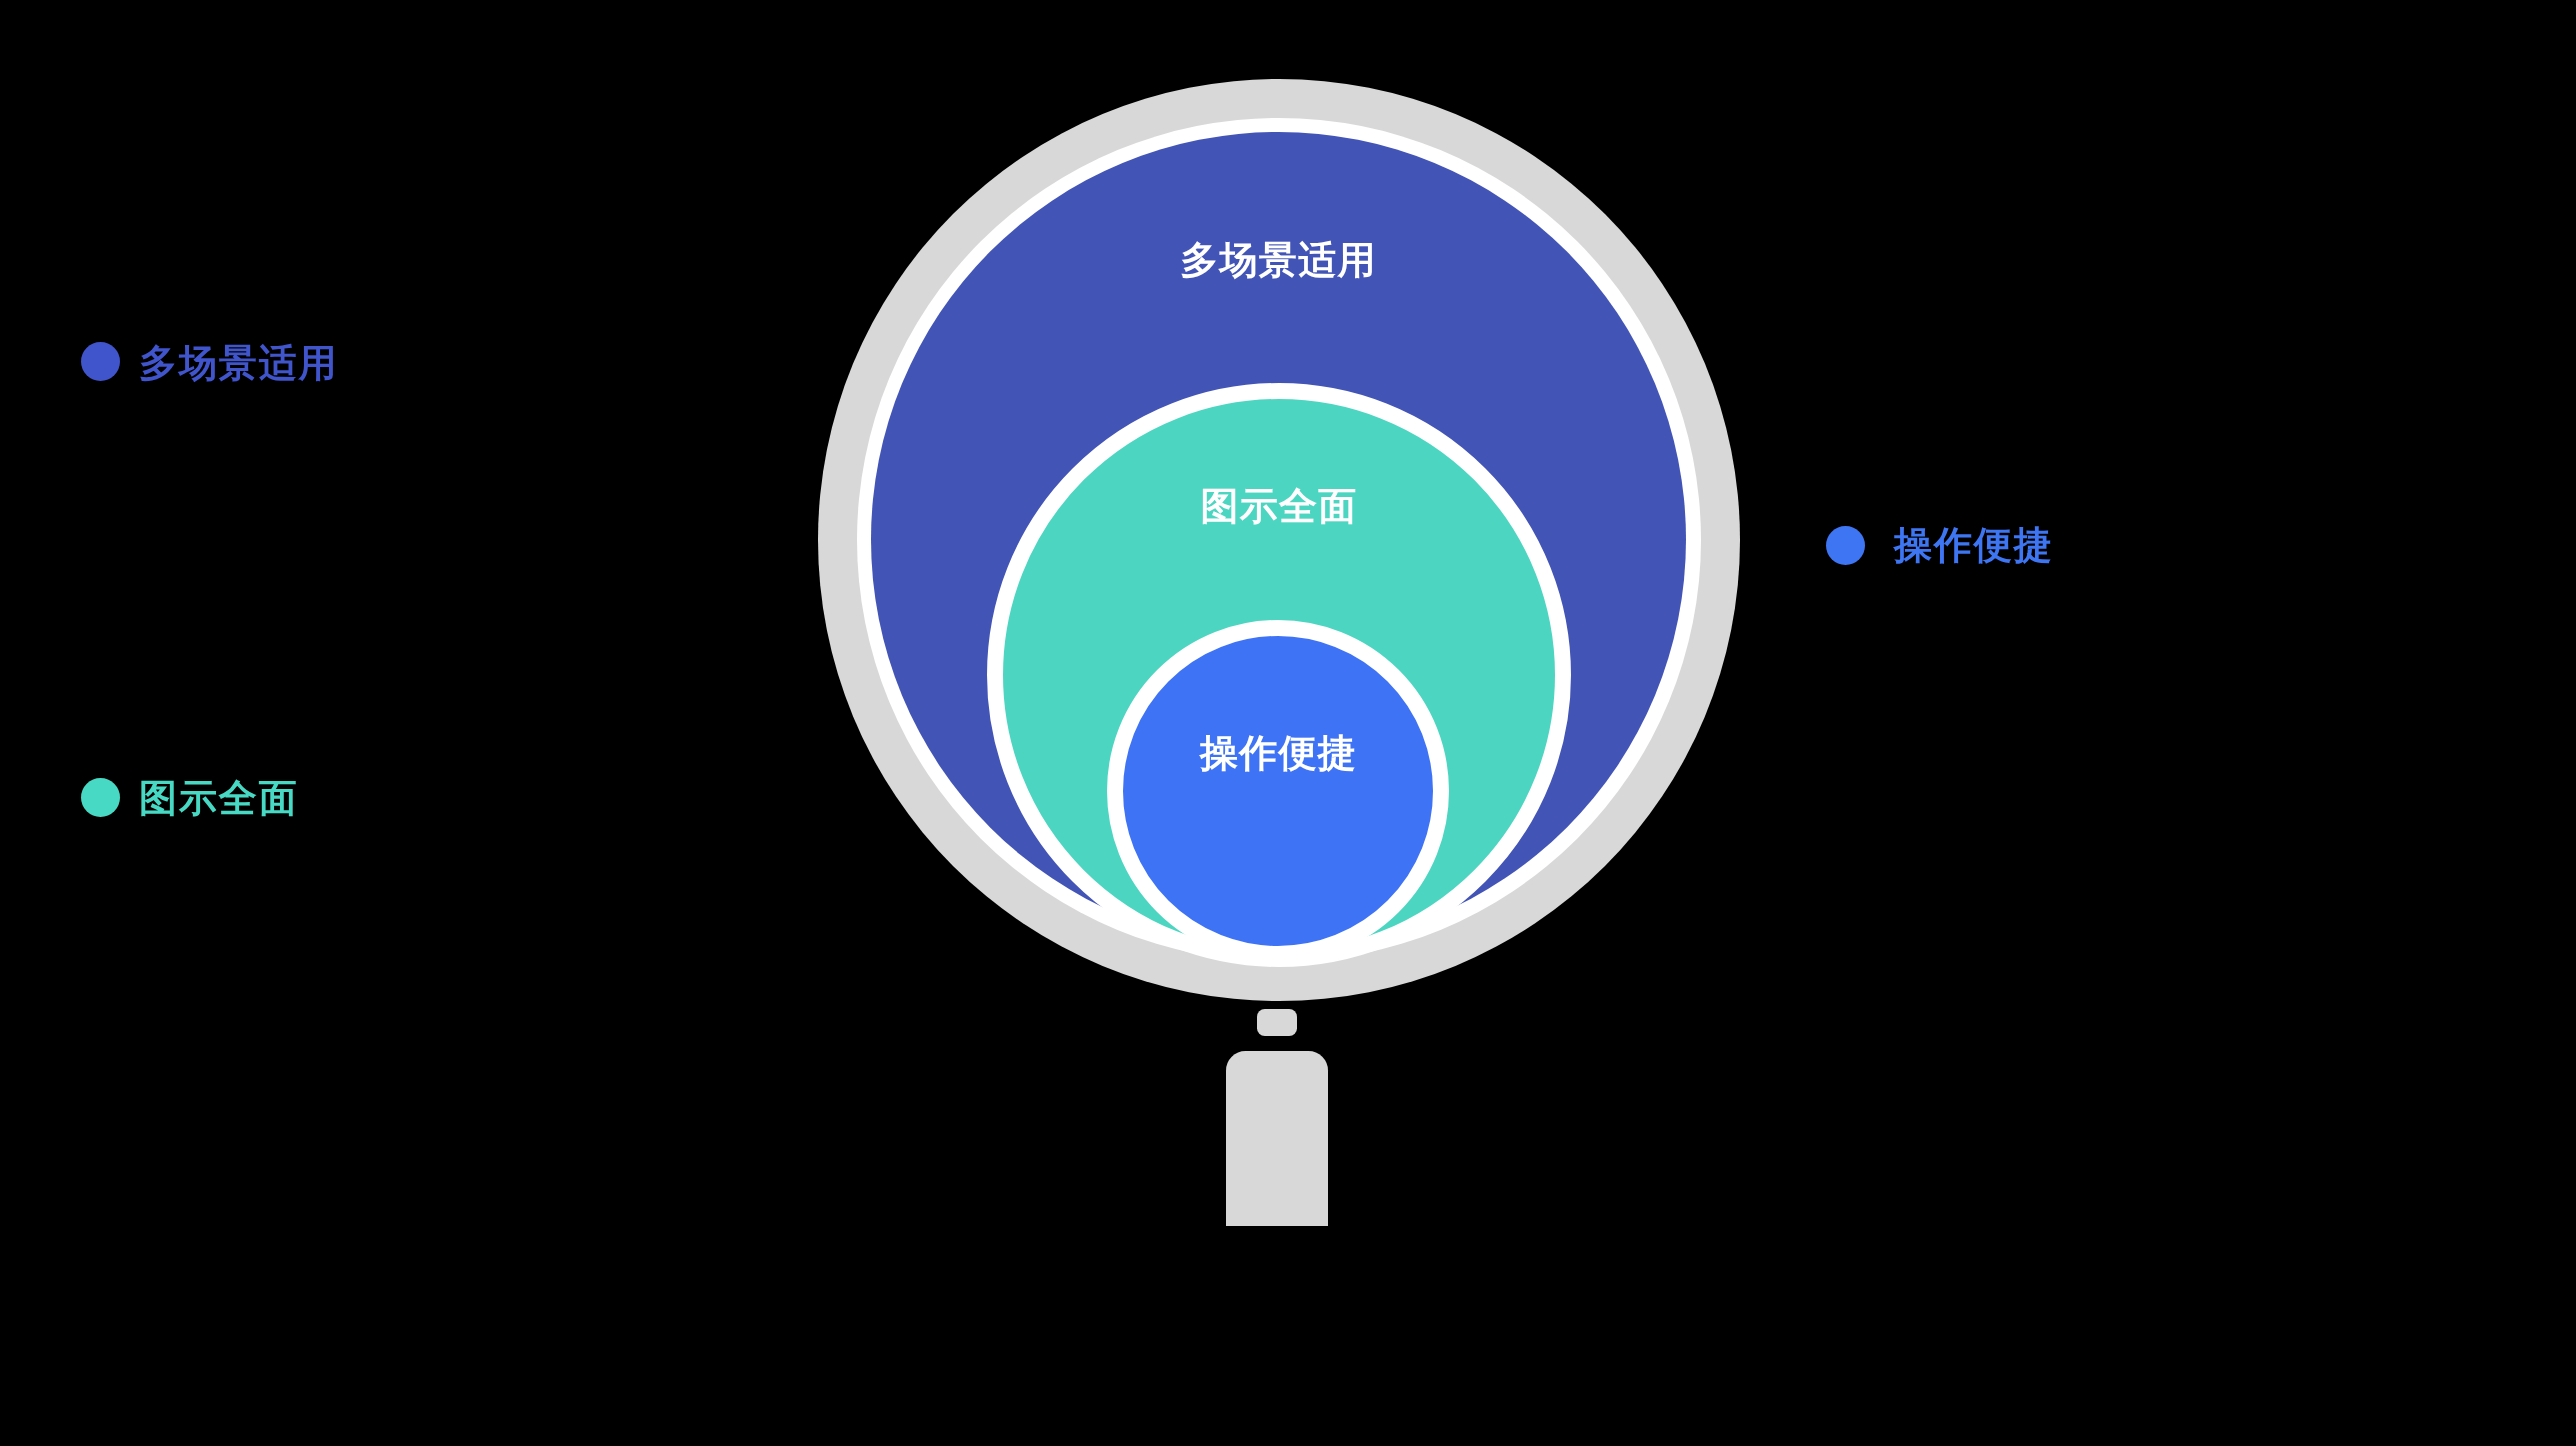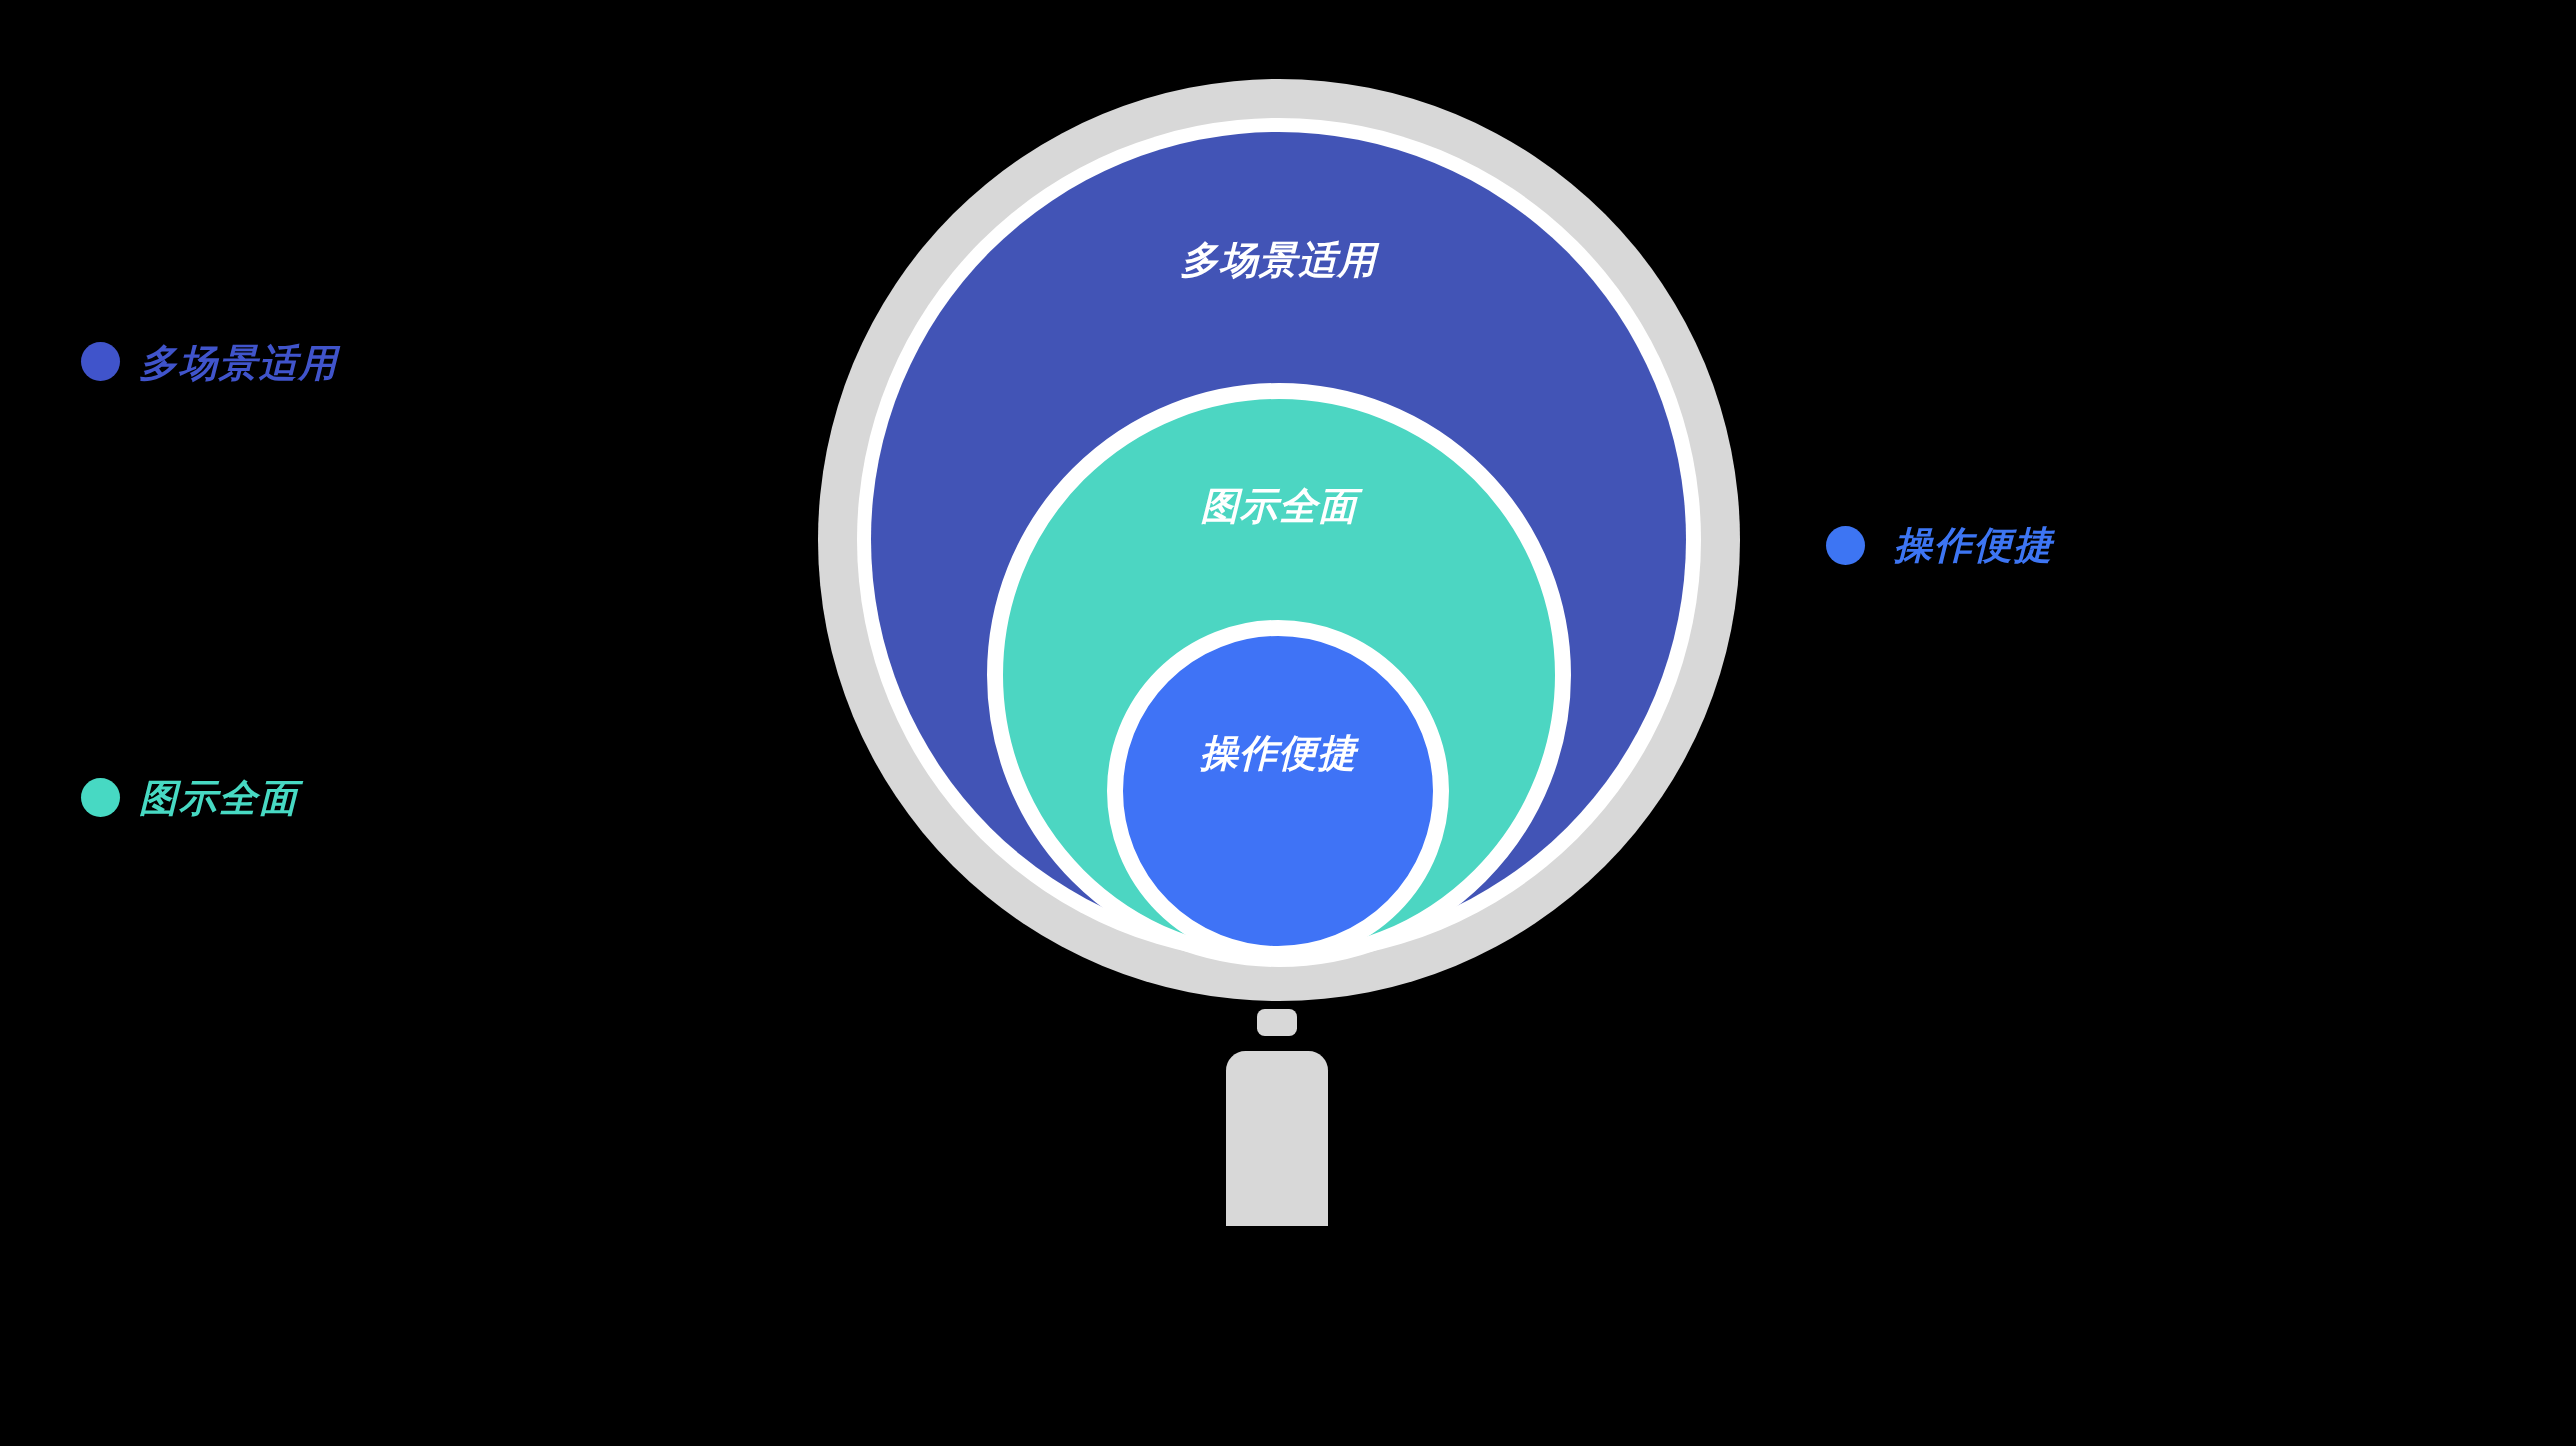--- a/index.html
+++ b/index.html
@@ -9,21 +9,20 @@
   }
   * { box-sizing: content-box; }
 
   .canvas {
     position: relative;
     width: 2576px;
     height: 1226px;
     background: #000000;
     overflow: hidden;
     font-family: "Liberation Sans", "DejaVu Sans", sans-serif;
-    font-style: italic;
   }
 
   
   .circle { position: absolute; border-radius: 50%; }
 
   .rim {
     left: 818px; top: 79px;
     width: 922px; height: 922px;
     background: #d8d8d8;
   }

